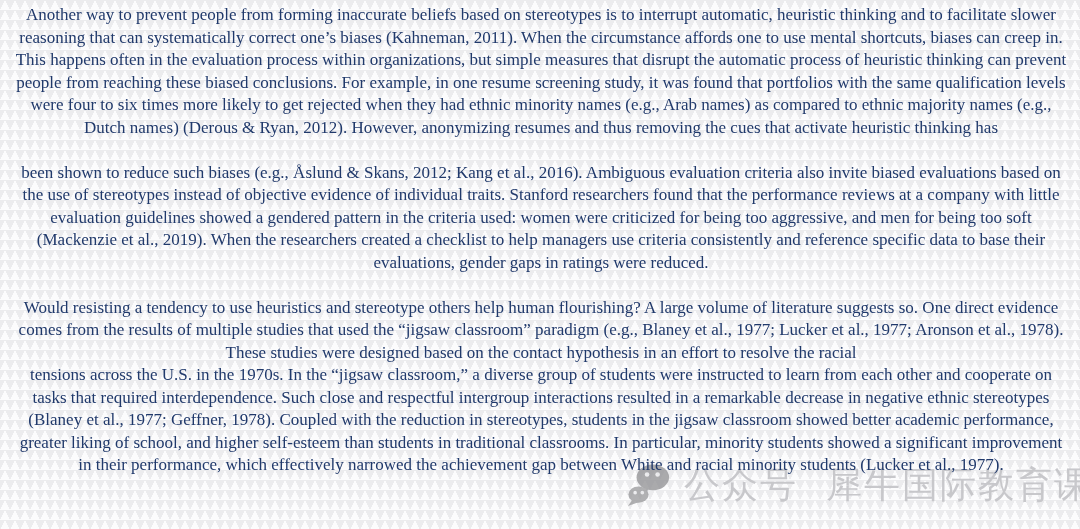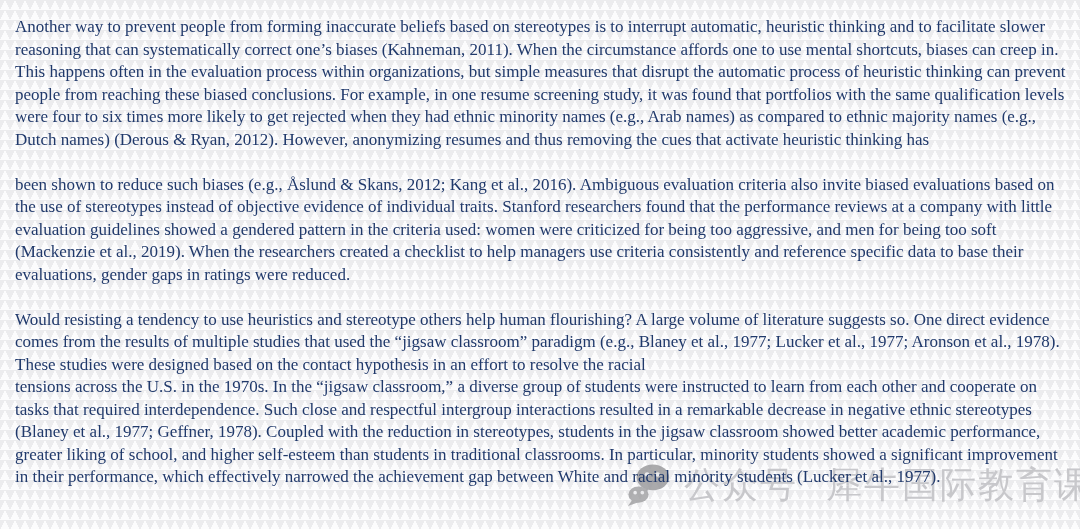--- a/index.html
+++ b/index.html
@@ -12,25 +12,25 @@
   body {
     background-color: #ececee;
     background-image: conic-gradient(from 153.4deg at 50% 0%, #fcfcfd 0deg 53.2deg, rgba(0,0,0,0) 53.2deg 360deg);
     background-size: 10px 10px;
     font-family: "Liberation Serif", serif;
     position: relative;
   }
   .doc {
     position: relative;
     z-index: 1;
-    padding: 16px 13px 0 15px;
+    padding: 4px 13px 0 15px;
     font-size: 17px;
     line-height: 22.5px;
     color: #20396b;
-    text-align: left;
+    text-align: center;
   }
   .doc p {
     margin: 0 0 22.5px 0;
     white-space: pre-line;
   }
   .watermark {
     position: absolute;
     z-index: 0;
     left: 626px;
     top: 460px;

